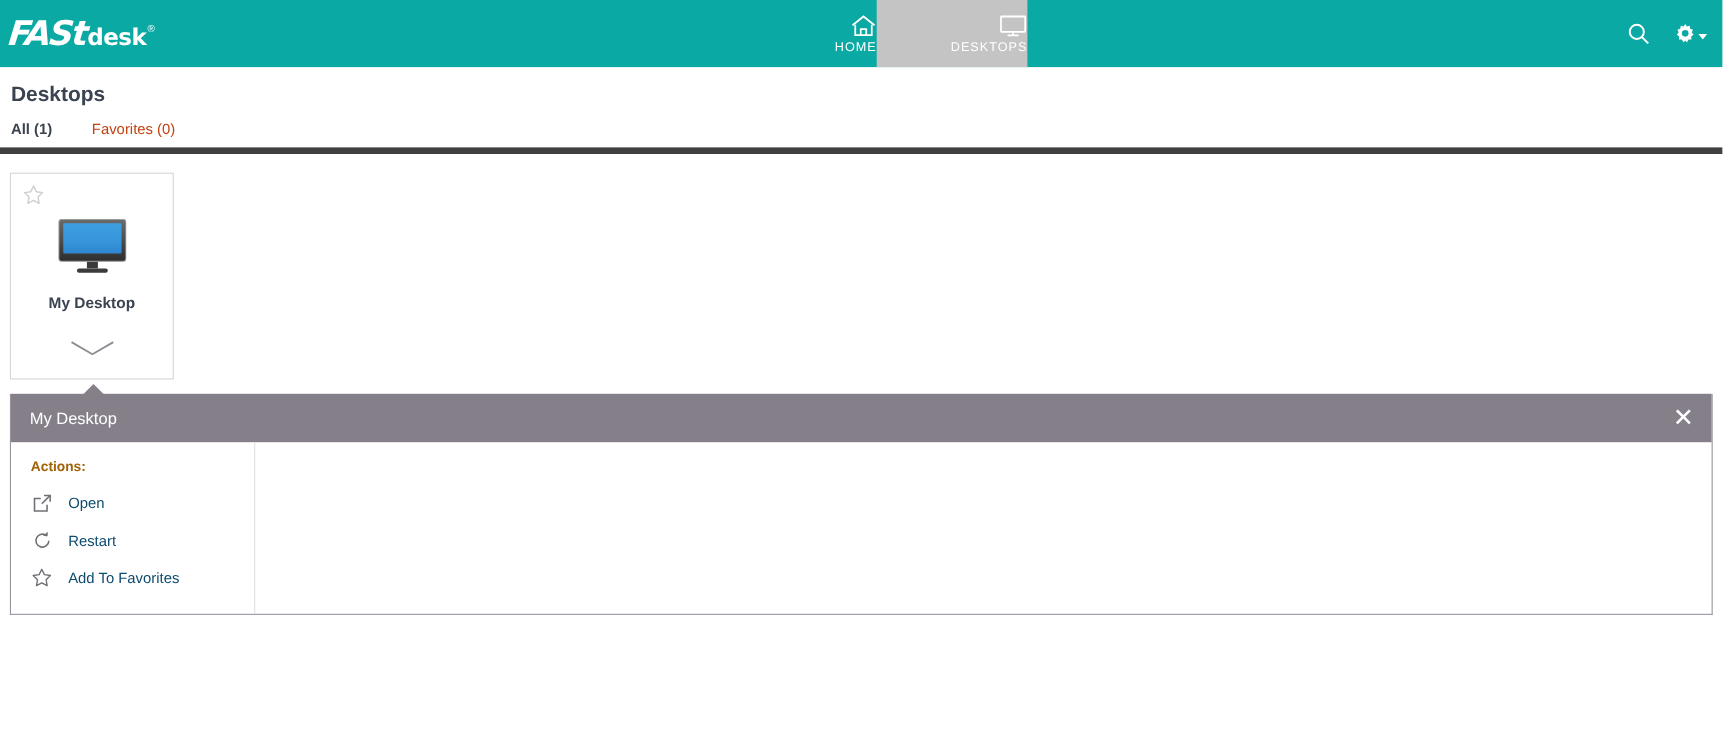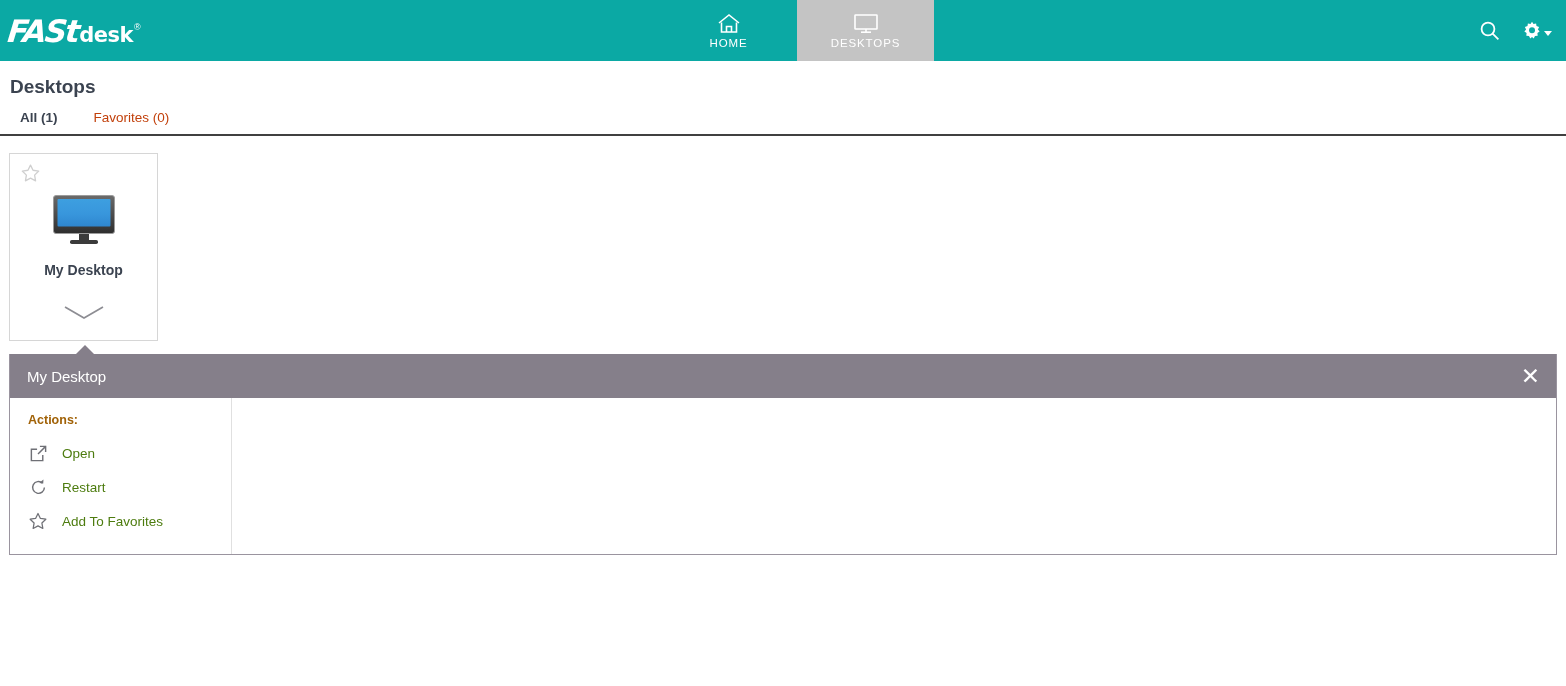--- a/index.html
+++ b/index.html
@@ -55,21 +55,21 @@
   }
 
   .nav {
     display: flex;
     align-items: stretch;
   }
   .nav-item {
     width: 137px;
     display: flex;
     flex-direction: column;
-    align-items: center;
+    align-items: flex-end;
     justify-content: center;
     gap: 3px;
     cursor: pointer;
     color: #ffffff;
   }
   .nav-item.active { background: #c4c4c4; }
   .nav-label {
     font-size: 11.5px;
     letter-spacing: 0.9px;
   }
@@ -96,22 +96,22 @@
   .page-title {
     font-size: 19px;
     font-weight: bold;
     color: #3b4350;
     padding: 15px 0 0 10px;
   }
   .tabs {
     display: flex;
     align-items: flex-start;
     gap: 36px;
-    padding: 12px 0 9px 20px;
-    border-bottom: 2px solid #404040;
+    padding: 12px 0 9px 10px;
+    border-bottom: 6px solid #404040;
   }
   .tab {
     font-size: 13.5px;
     color: #c2410c;
     cursor: pointer;
   }
   .tab.active { color: #3b4350; font-weight: bold; }
 
   
   .grid {
@@ -218,21 +218,21 @@
   }
   .action-icon {
     width: 20px;
     display: flex;
     align-items: center;
     justify-content: center;
     line-height: 0;
   }
   .action-text {
     font-size: 13.5px;
-    color: #4d7c0f;
+    color: #0c4a6e;
   }
   .desc-col {
     flex: 1;
     padding: 16px 0 0 18px;
   }
   .desc-value {
     font-size: 13px;
     color: #555b63;
     margin-top: 7px;
     white-space: pre-wrap;

